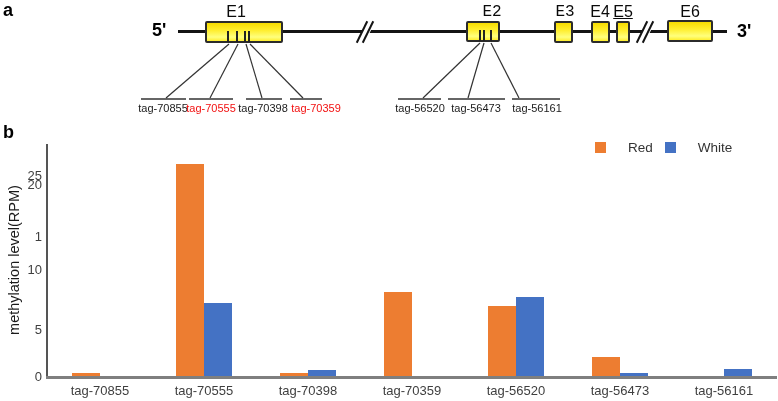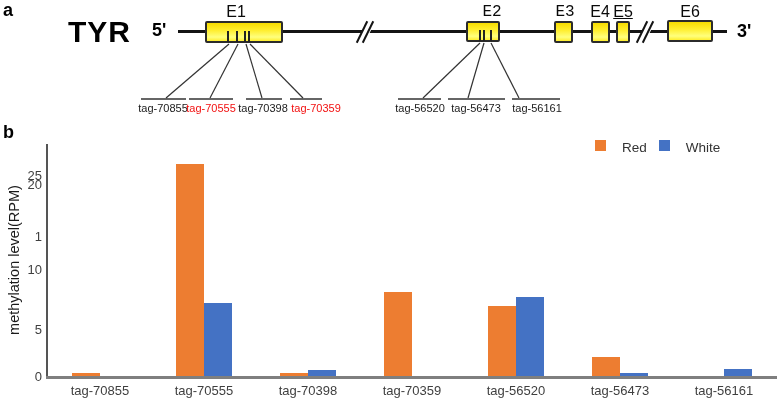--- a/index.html
+++ b/index.html
@@ -22,31 +22,30 @@
   #connector-svg{left:0;top:0;z-index:2;}
   
   .ytick{font-size:13px;color:#3f3f3f;width:40px;left:2px;text-align:right;position:absolute;}
   .xcat{font-size:13px;color:#3f3f3f;width:104px;text-align:center;position:absolute;top:383px;}
   .bar{position:absolute;}
   #y-axis-line{left:46px;top:144px;width:2px;height:233px;background:#555;}
   #x-axis-line{left:46px;top:376px;width:731px;height:3px;background:#7f7f7f;}
   #ylabel{left:-86px;top:252px;width:200px;text-align:center;font-size:14.5px;color:#1a1a1a;
           transform:rotate(-90deg);transform-origin:center;}
   #legend{left:595px;top:140px;display:flex;gap:12px;align-items:center;font-size:13.5px;color:#333;}
-  .legend-item{display:flex;align-items:flex-start;gap:16px;}
+  .legend-item{display:flex;align-items:center;gap:22px;}
   .swatch{width:11px;height:11px;display:inline-block;}
 </style>
 </head>
 <body>
 
 <div id="page">
 
   <div class="abs panel-label" style="left:3px;top:0px;">a</div>
 
-  <div class="abs tyr" style="left:68px;top:15px;">TYR</div>
   <div class="abs gene-end" style="left:152px;top:20px;">5'</div>
   <div class="abs gene-end" style="left:737px;top:21px;">3'</div>
 
   <div class="abs" id="gene-line"></div>
 
   <svg id="connector-svg" class="abs" width="778" height="130">
     <g stroke="#333" stroke-width="1.2" fill="none">
       <line x1="229" y1="44" x2="166" y2="98"></line>
       <line x1="238" y1="44" x2="210" y2="98"></line>
       <line x1="246" y1="44" x2="262" y2="98"></line>

